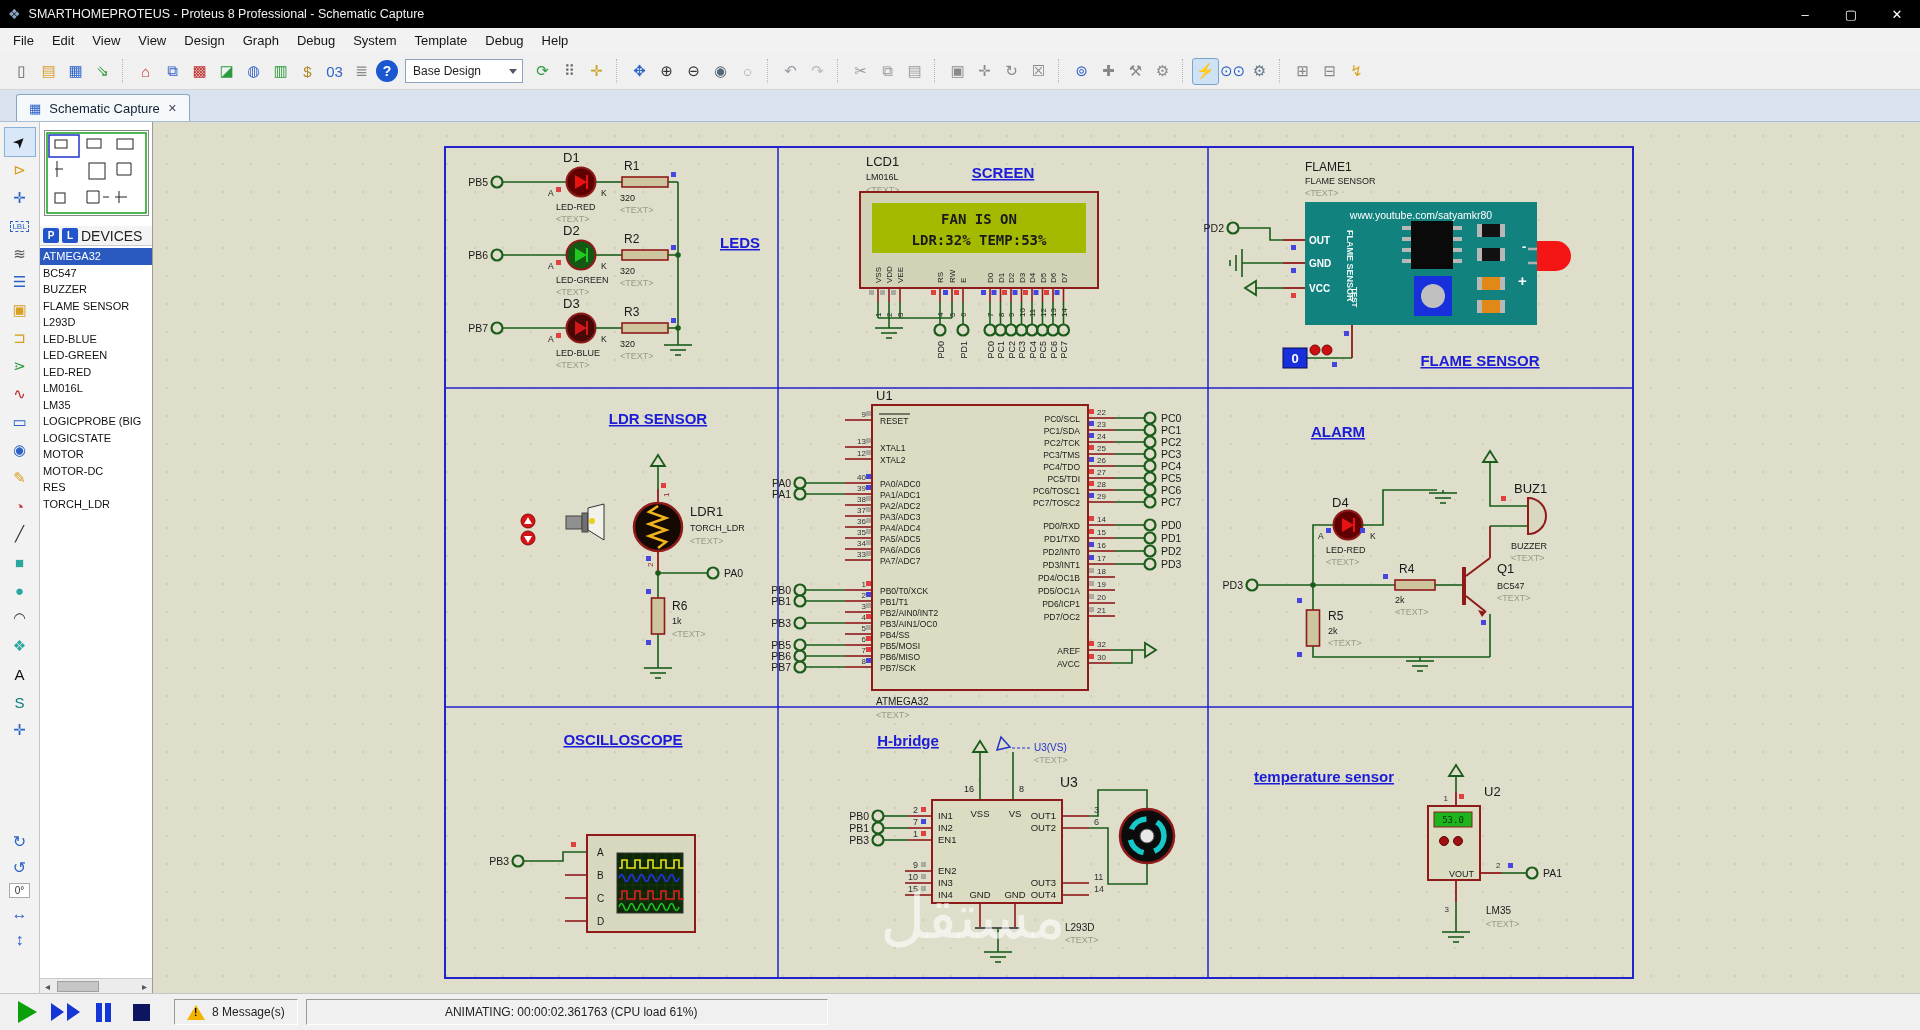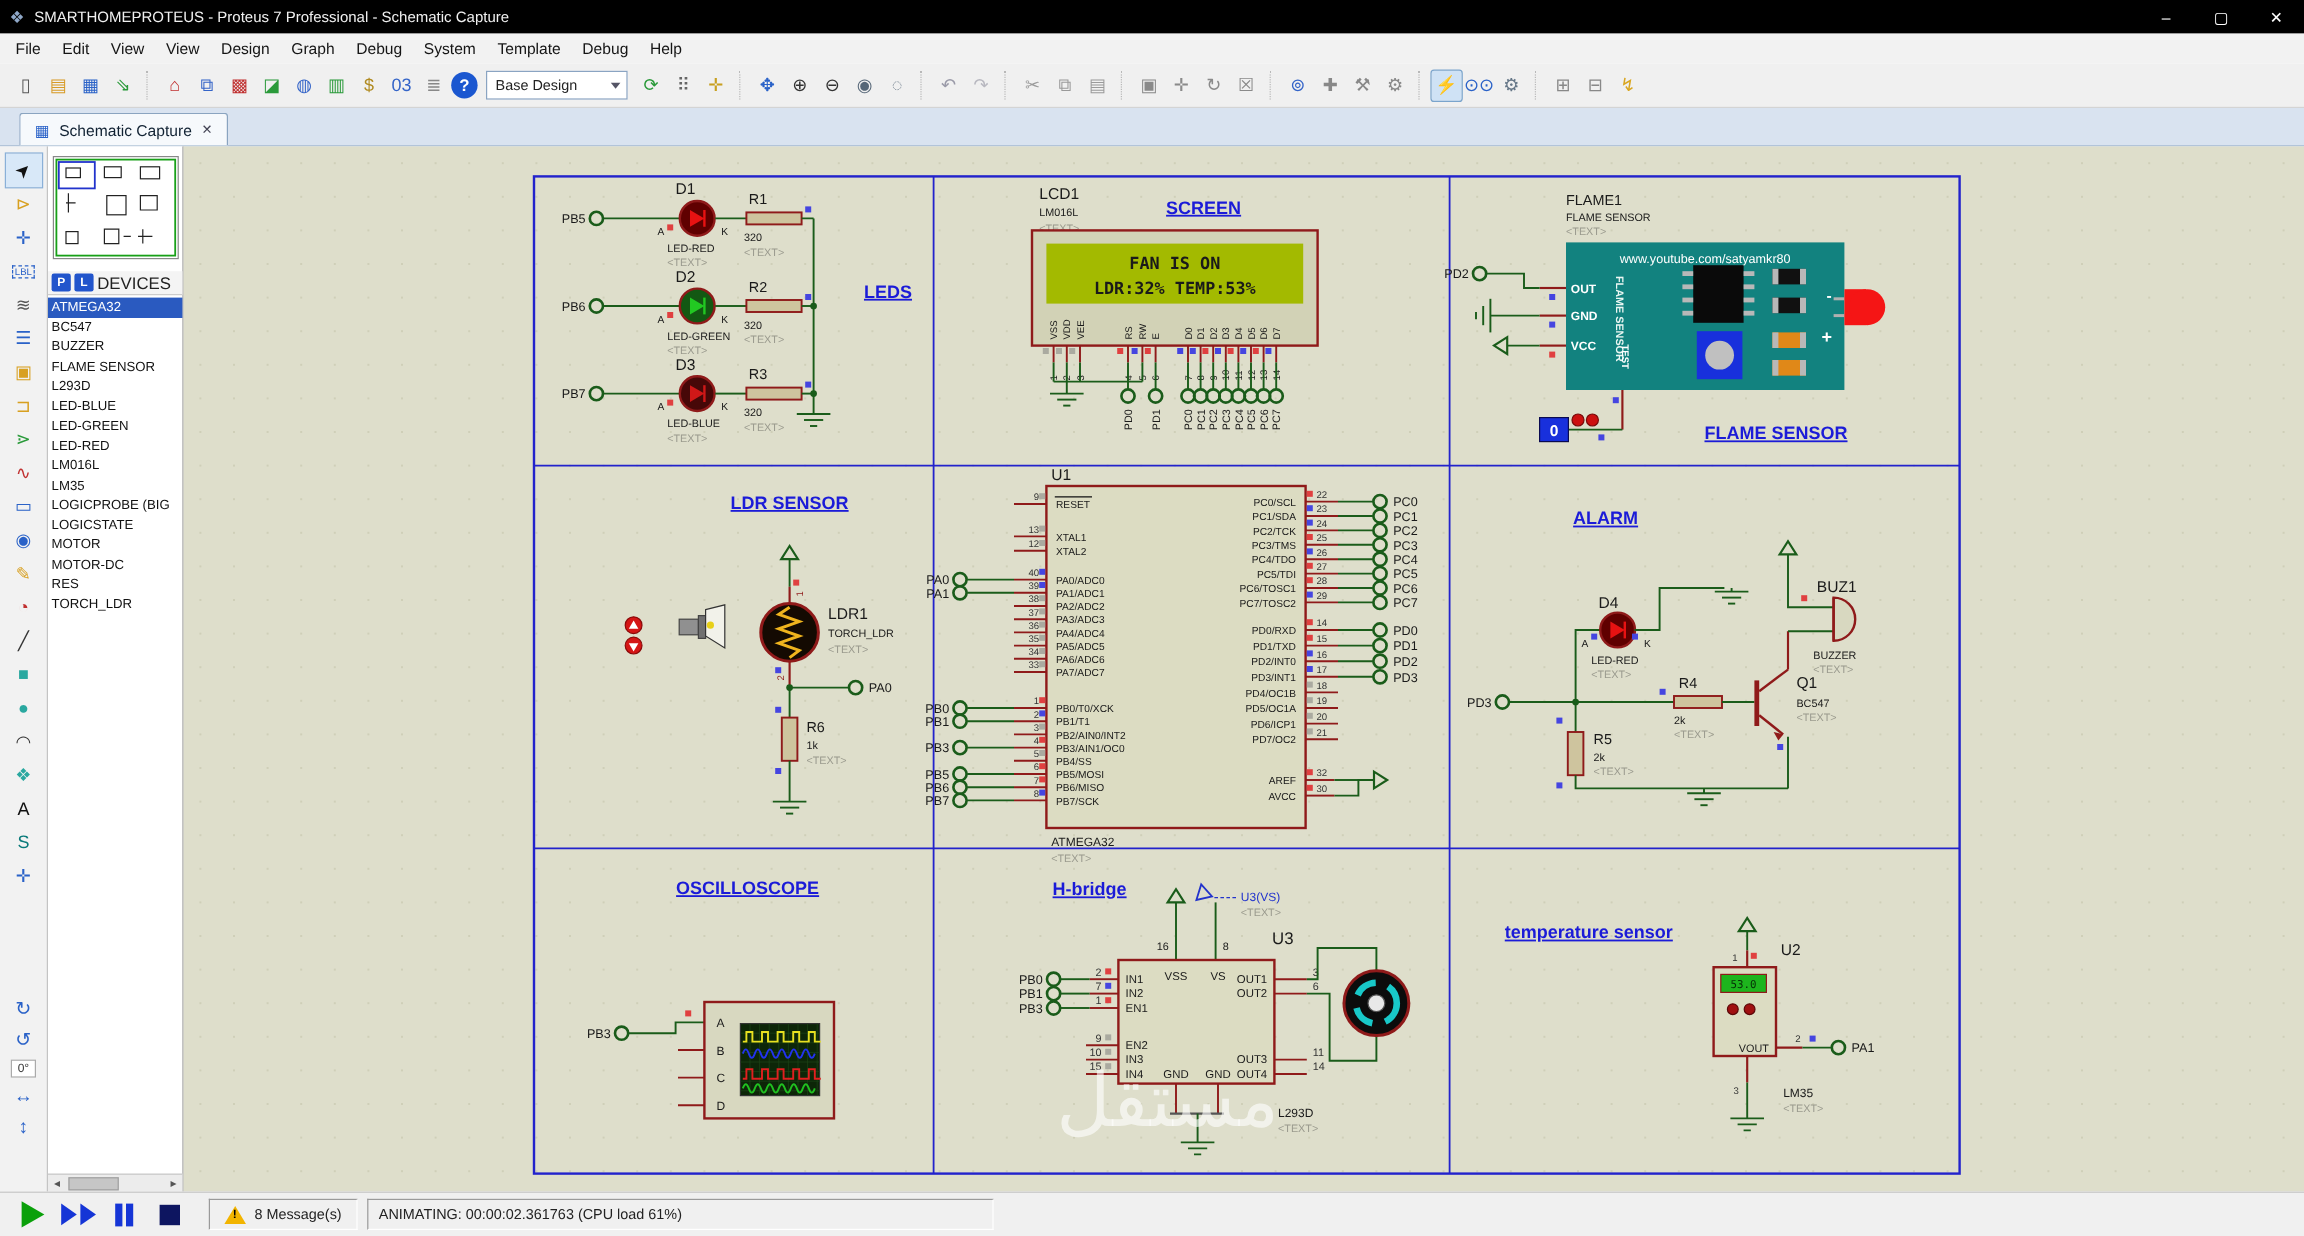--- a/index.html
+++ b/index.html
@@ -68,30 +68,30 @@
   
   .statusbar { position:absolute; left:0; top:993px; width:1920px; height:37px; background:#f0f0f0; border-top:1px solid #c6c6c6; display:flex; align-items:center; padding-left:8px; }
   .simbtn { width:38px; height:30px; display:flex; align-items:center; justify-content:center; gap:3px; }
   .tri-play { width:0; height:0; border-top:11px solid transparent; border-bottom:11px solid transparent; border-left:19px solid #0aa00a; }
   .tri-step { width:0; height:0; border-top:9px solid transparent; border-bottom:9px solid transparent; border-left:13px solid #1535d6; }
   .bar-pause { width:6px; height:19px; background:#1535d6; }
   .sq-stop { width:17px; height:17px; background:#0d1560; }
   .msgpanel { margin-left:14px; height:26px; display:flex; align-items:center; gap:7px; padding:0 12px; border:1px solid; border-color:#9a9a9a #fff #fff #9a9a9a; font-size:12px; color:#222; }
   .warnicon { width:0; height:0; border-left:9px solid transparent; border-right:9px solid transparent; border-bottom:15px solid #f2b400; position:relative; }
   .warnicon::after { content:"!"; position:absolute; left:-2px; top:2px; font-size:10px; font-weight:bold; color:#000; }
-  .animpanel { margin-left:8px; width:522px; height:26px; display:flex; align-items:center; padding-left:9px; border:1px solid; border-color:#9a9a9a #fff #fff #9a9a9a; font-size:12px; color:#222; }
+  .animpanel { margin-left:8px; width:522px; height:26px; display:flex; align-items:center; padding-left:9px; border:1px solid; border-color:#9a9a9a #fff #fff #9a9a9a; font-size:12px; color:#222;justify-content:center; }
 </style>
 </head>
 <body>
 
 <div class="app">
 
   <div class="titlebar">
     <span class="appicon">❖</span>
-    <span class="title">SMARTHOMEPROTEUS - Proteus 7 Professional - Schematic Capture</span>
+    <span class="title">SMARTHOMEPROTEUS - Proteus 8 Professional - Schematic Capture</span>
     <div class="winbtns">
       <div class="winbtn">–</div>
       <div class="winbtn">▢</div>
       <div class="winbtn">✕</div>
     </div>
   </div>
 
   <div class="menubar" id="menubar">
       <span class="menu-item">File</span>
       <span class="menu-item">Edit</span>

